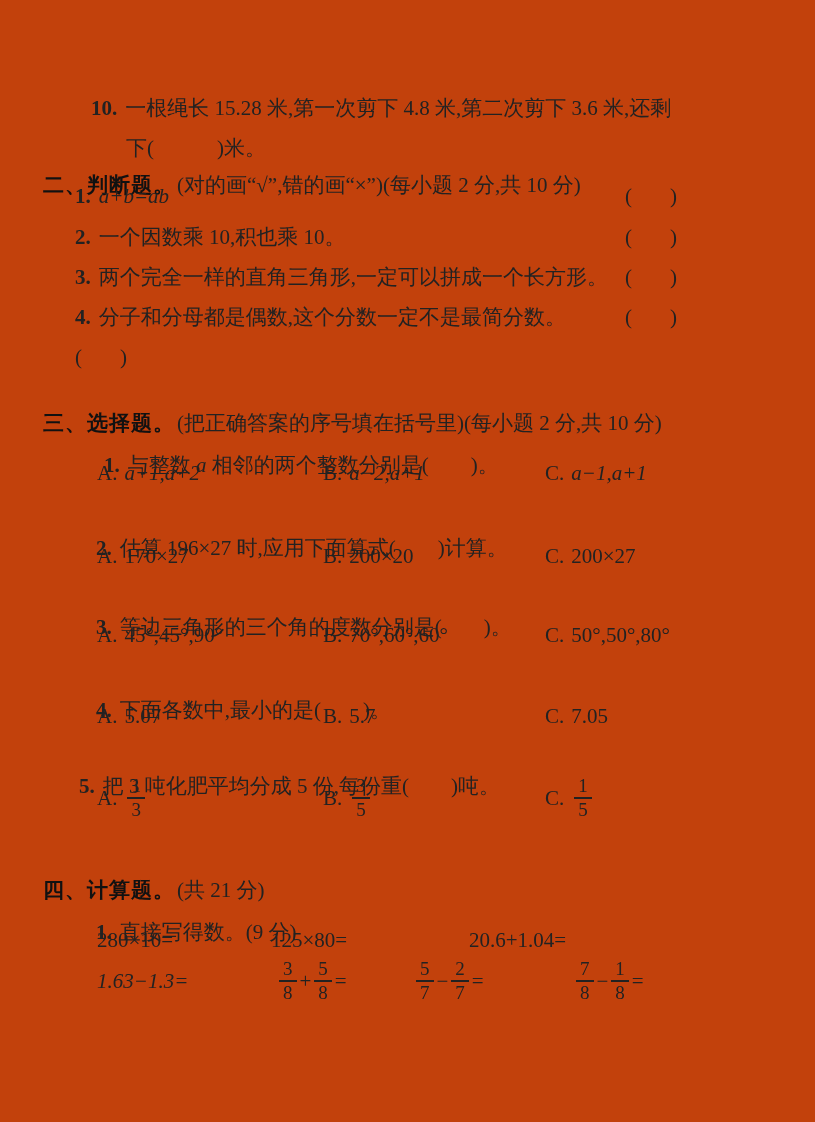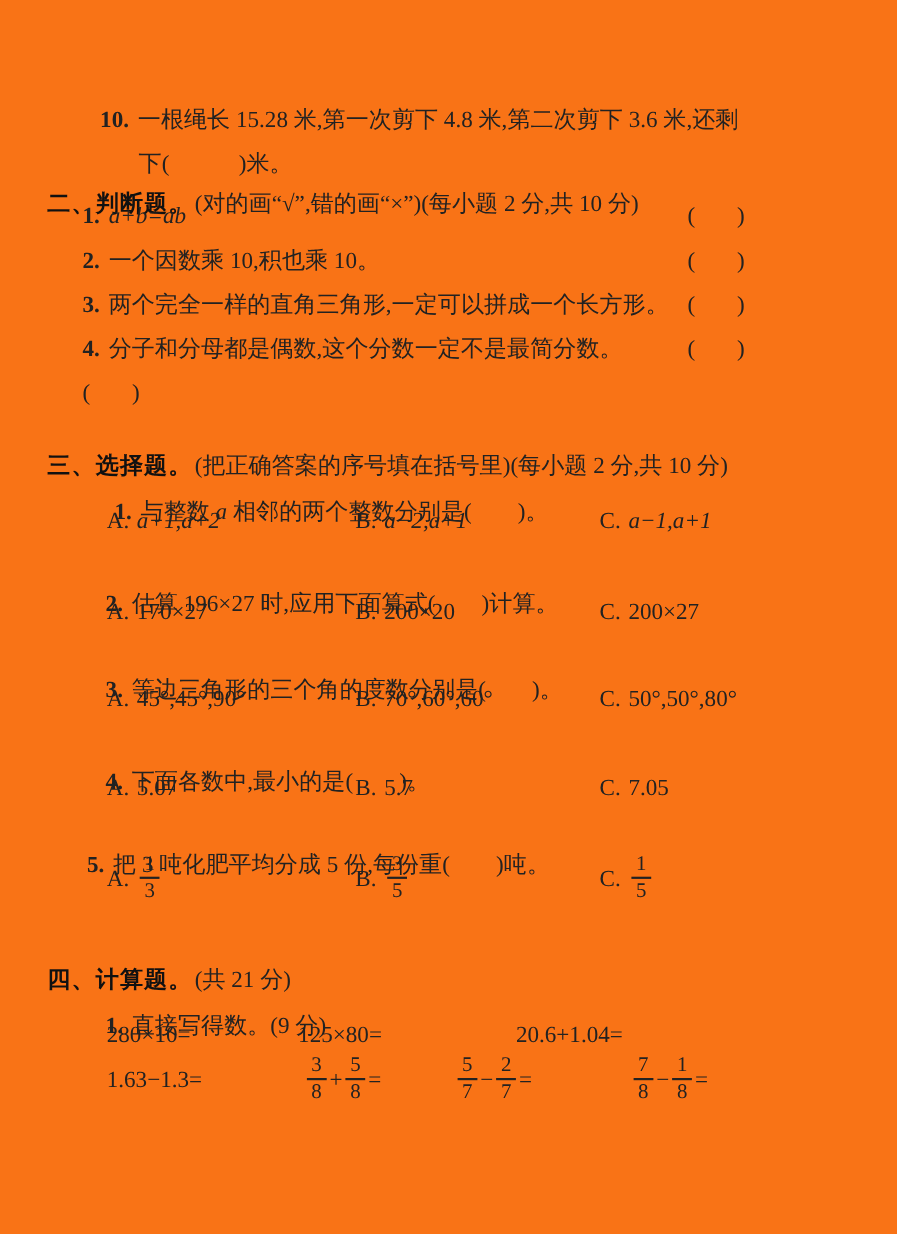--- a/index.html
+++ b/index.html
@@ -28,34 +28,34 @@
     flex:0 0 auto;
   }
   .optrow{position:absolute;left:97px;display:flex;line-height:30px;}
   .opt{display:inline-flex;align-items:center;white-space:pre;}
   .opt.w1{width:226px;}
   .opt.w2{width:222px;}
   .olabel{margin-right:7px;}
   .calcrow{position:absolute;left:97px;display:flex;align-items:center;line-height:30px;}
   .cell{display:inline-flex;align-items:center;white-space:pre;}
   .r1c1{width:174px;} .r1c2{width:198px;}
-  .r2c1{width:179px;} .r2c2{width:137px;} .r2c3{width:160px;}
+  .r2c1{width:179px;font-style:italic;} .r2c2{width:137px;} .r2c3{width:160px;}
   .r3c1{width:264px;}
   .frac{
     display:inline-flex;flex-direction:column;text-align:center;
     font-size:19px;line-height:22px;margin:0 3px;vertical-align:middle;
   }
   .frac .fnum{border-bottom:2px solid #222;padding:0 4px;}
   .frac .fden{padding:0 4px;}
   i{font-style:italic;text-align:right;}
 </style>
 </head>
 <body>
 
-<div class="sheet" style="background: #f97316; color: rgb(34, 34, 34);">
+<div class="sheet" style="background: #c2410c; color: rgb(34, 34, 34);">
 
   <div class="line" style="top:63px;left:70px">
     <b class="qnum">10.</b><span>一根绳长 15.28 米,第一次剪下 4.8 米,第二次剪下 3.6 米,还剩</span>
   </div>
   <div class="line" style="top:103px;left:105px">
     <span>下(            )米。</span>
   </div>
 
   <div class="line sechead" style="top:140px;left:22px">
     <b class="sectitle">二、判断题。</b><span class="secnote">(对的画“√”,错的画“×”)(每小题 2 分,共 10 分)</span>

